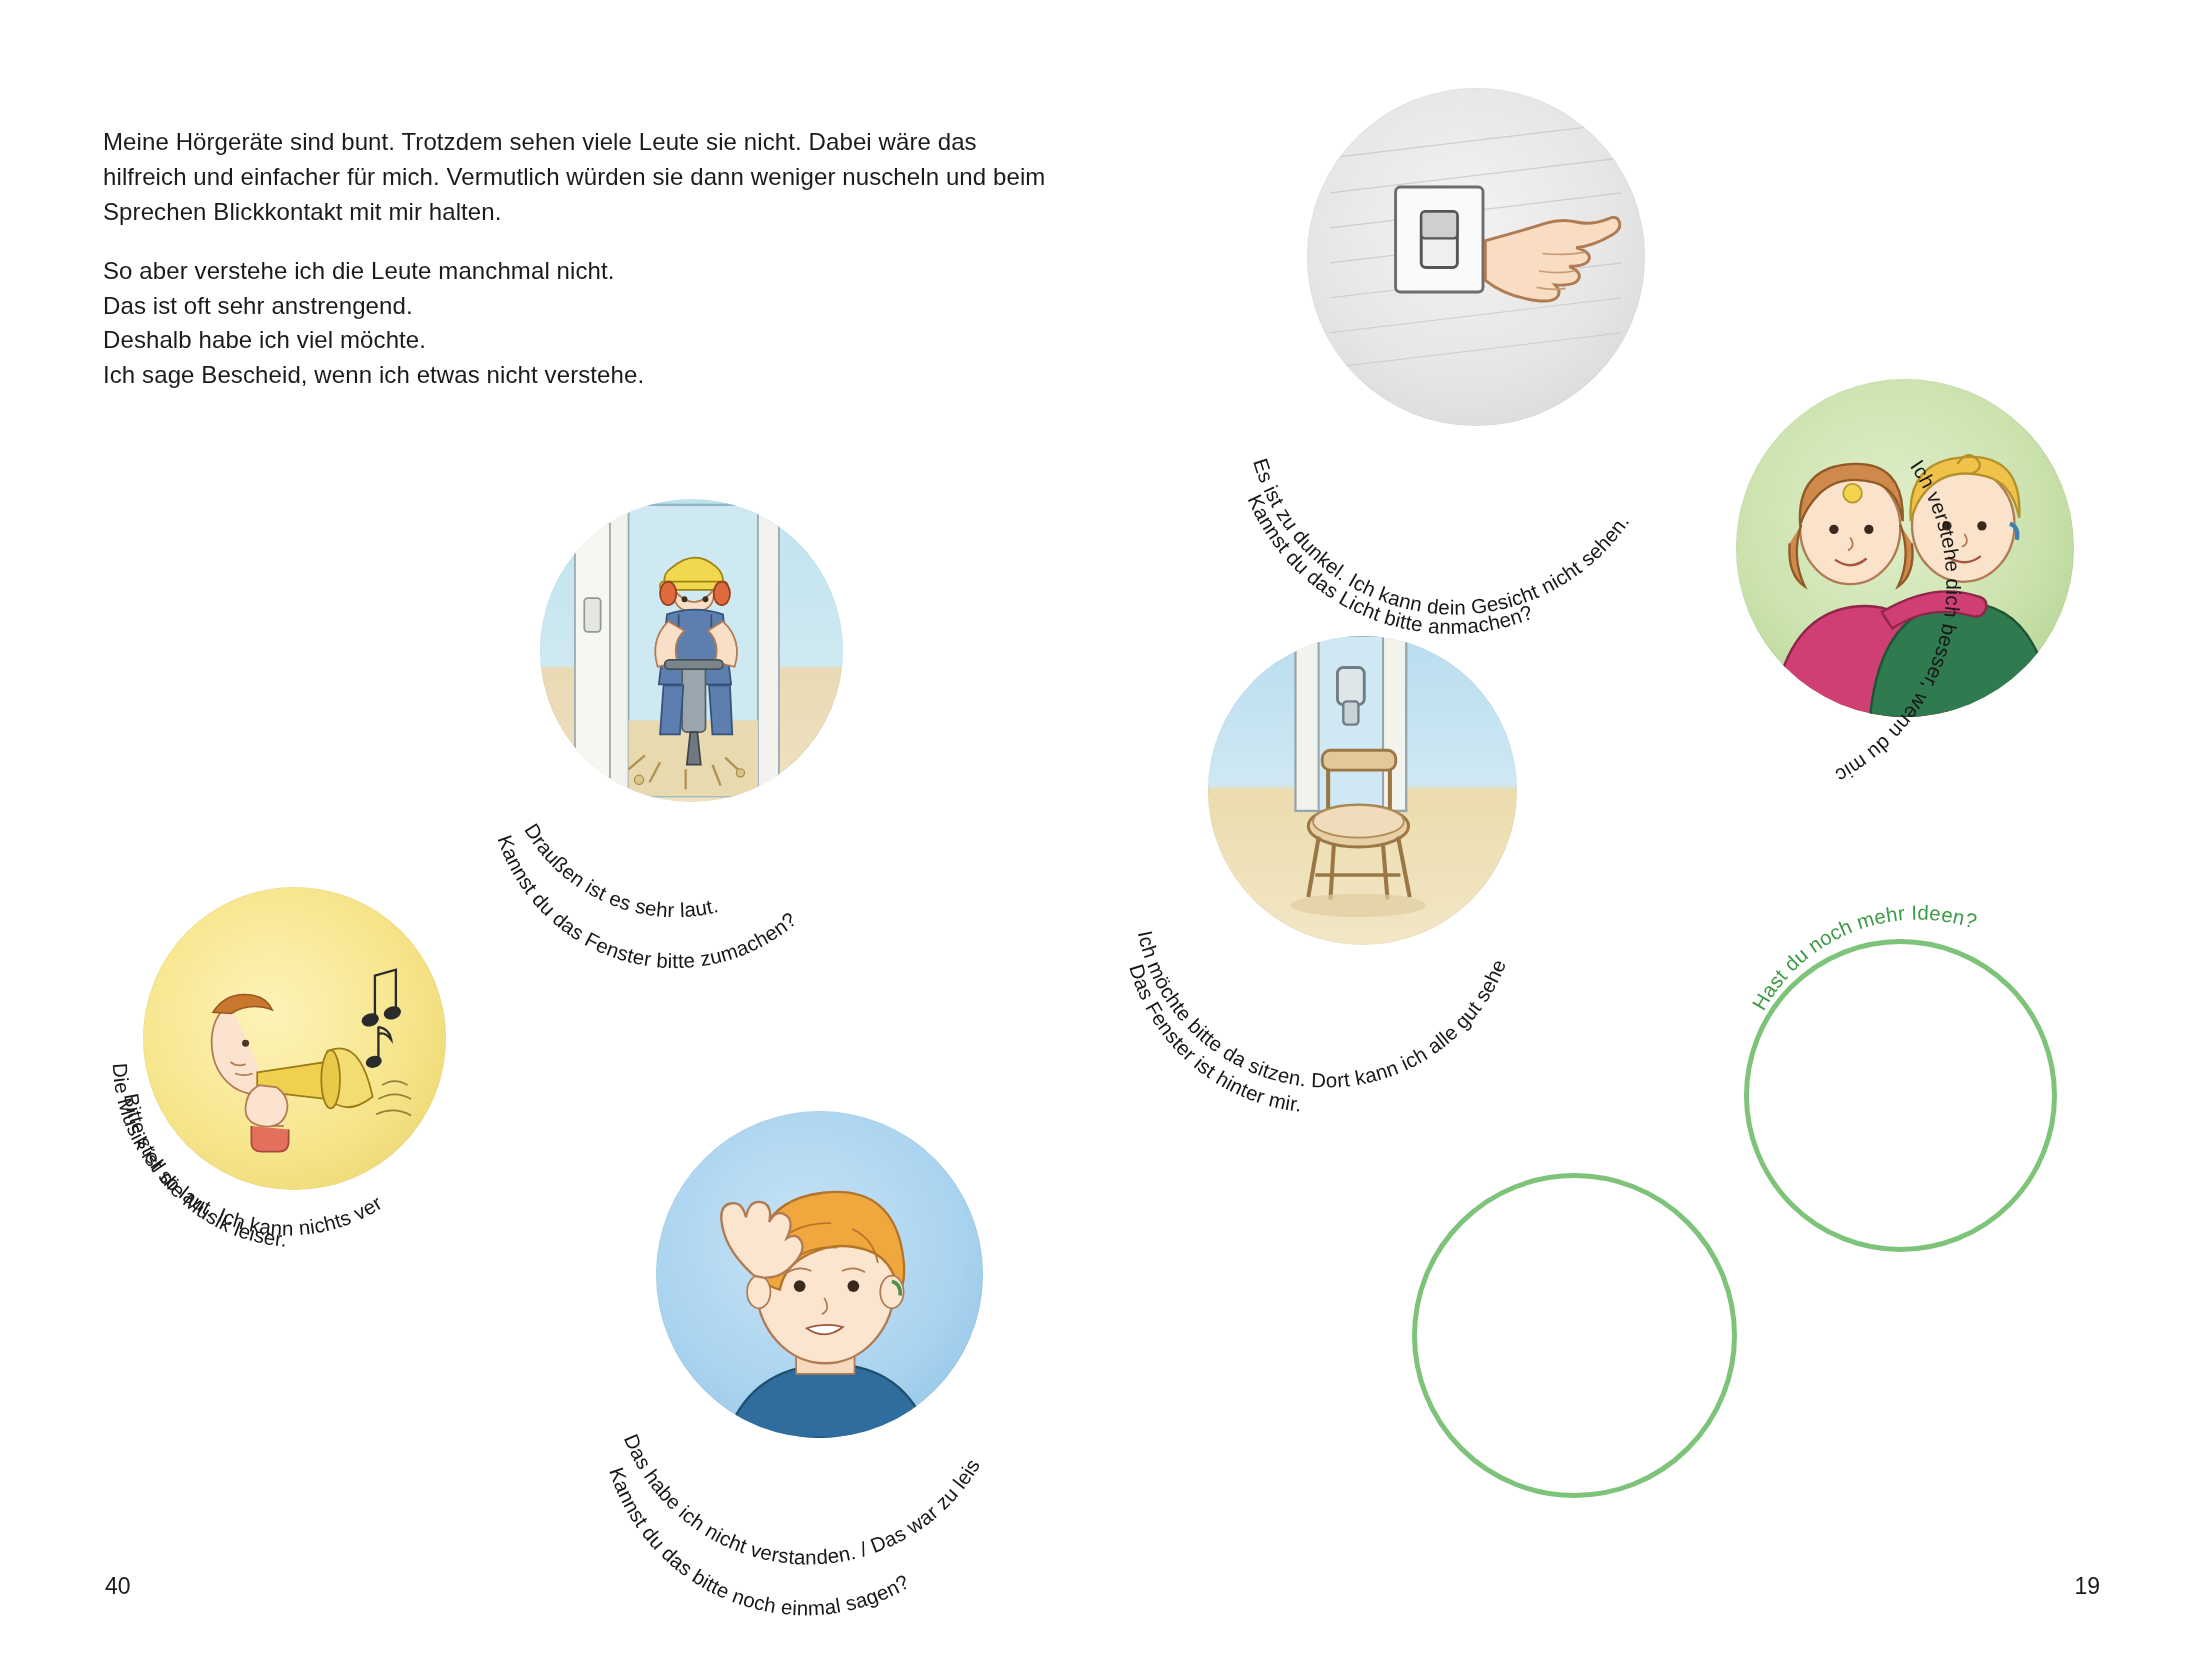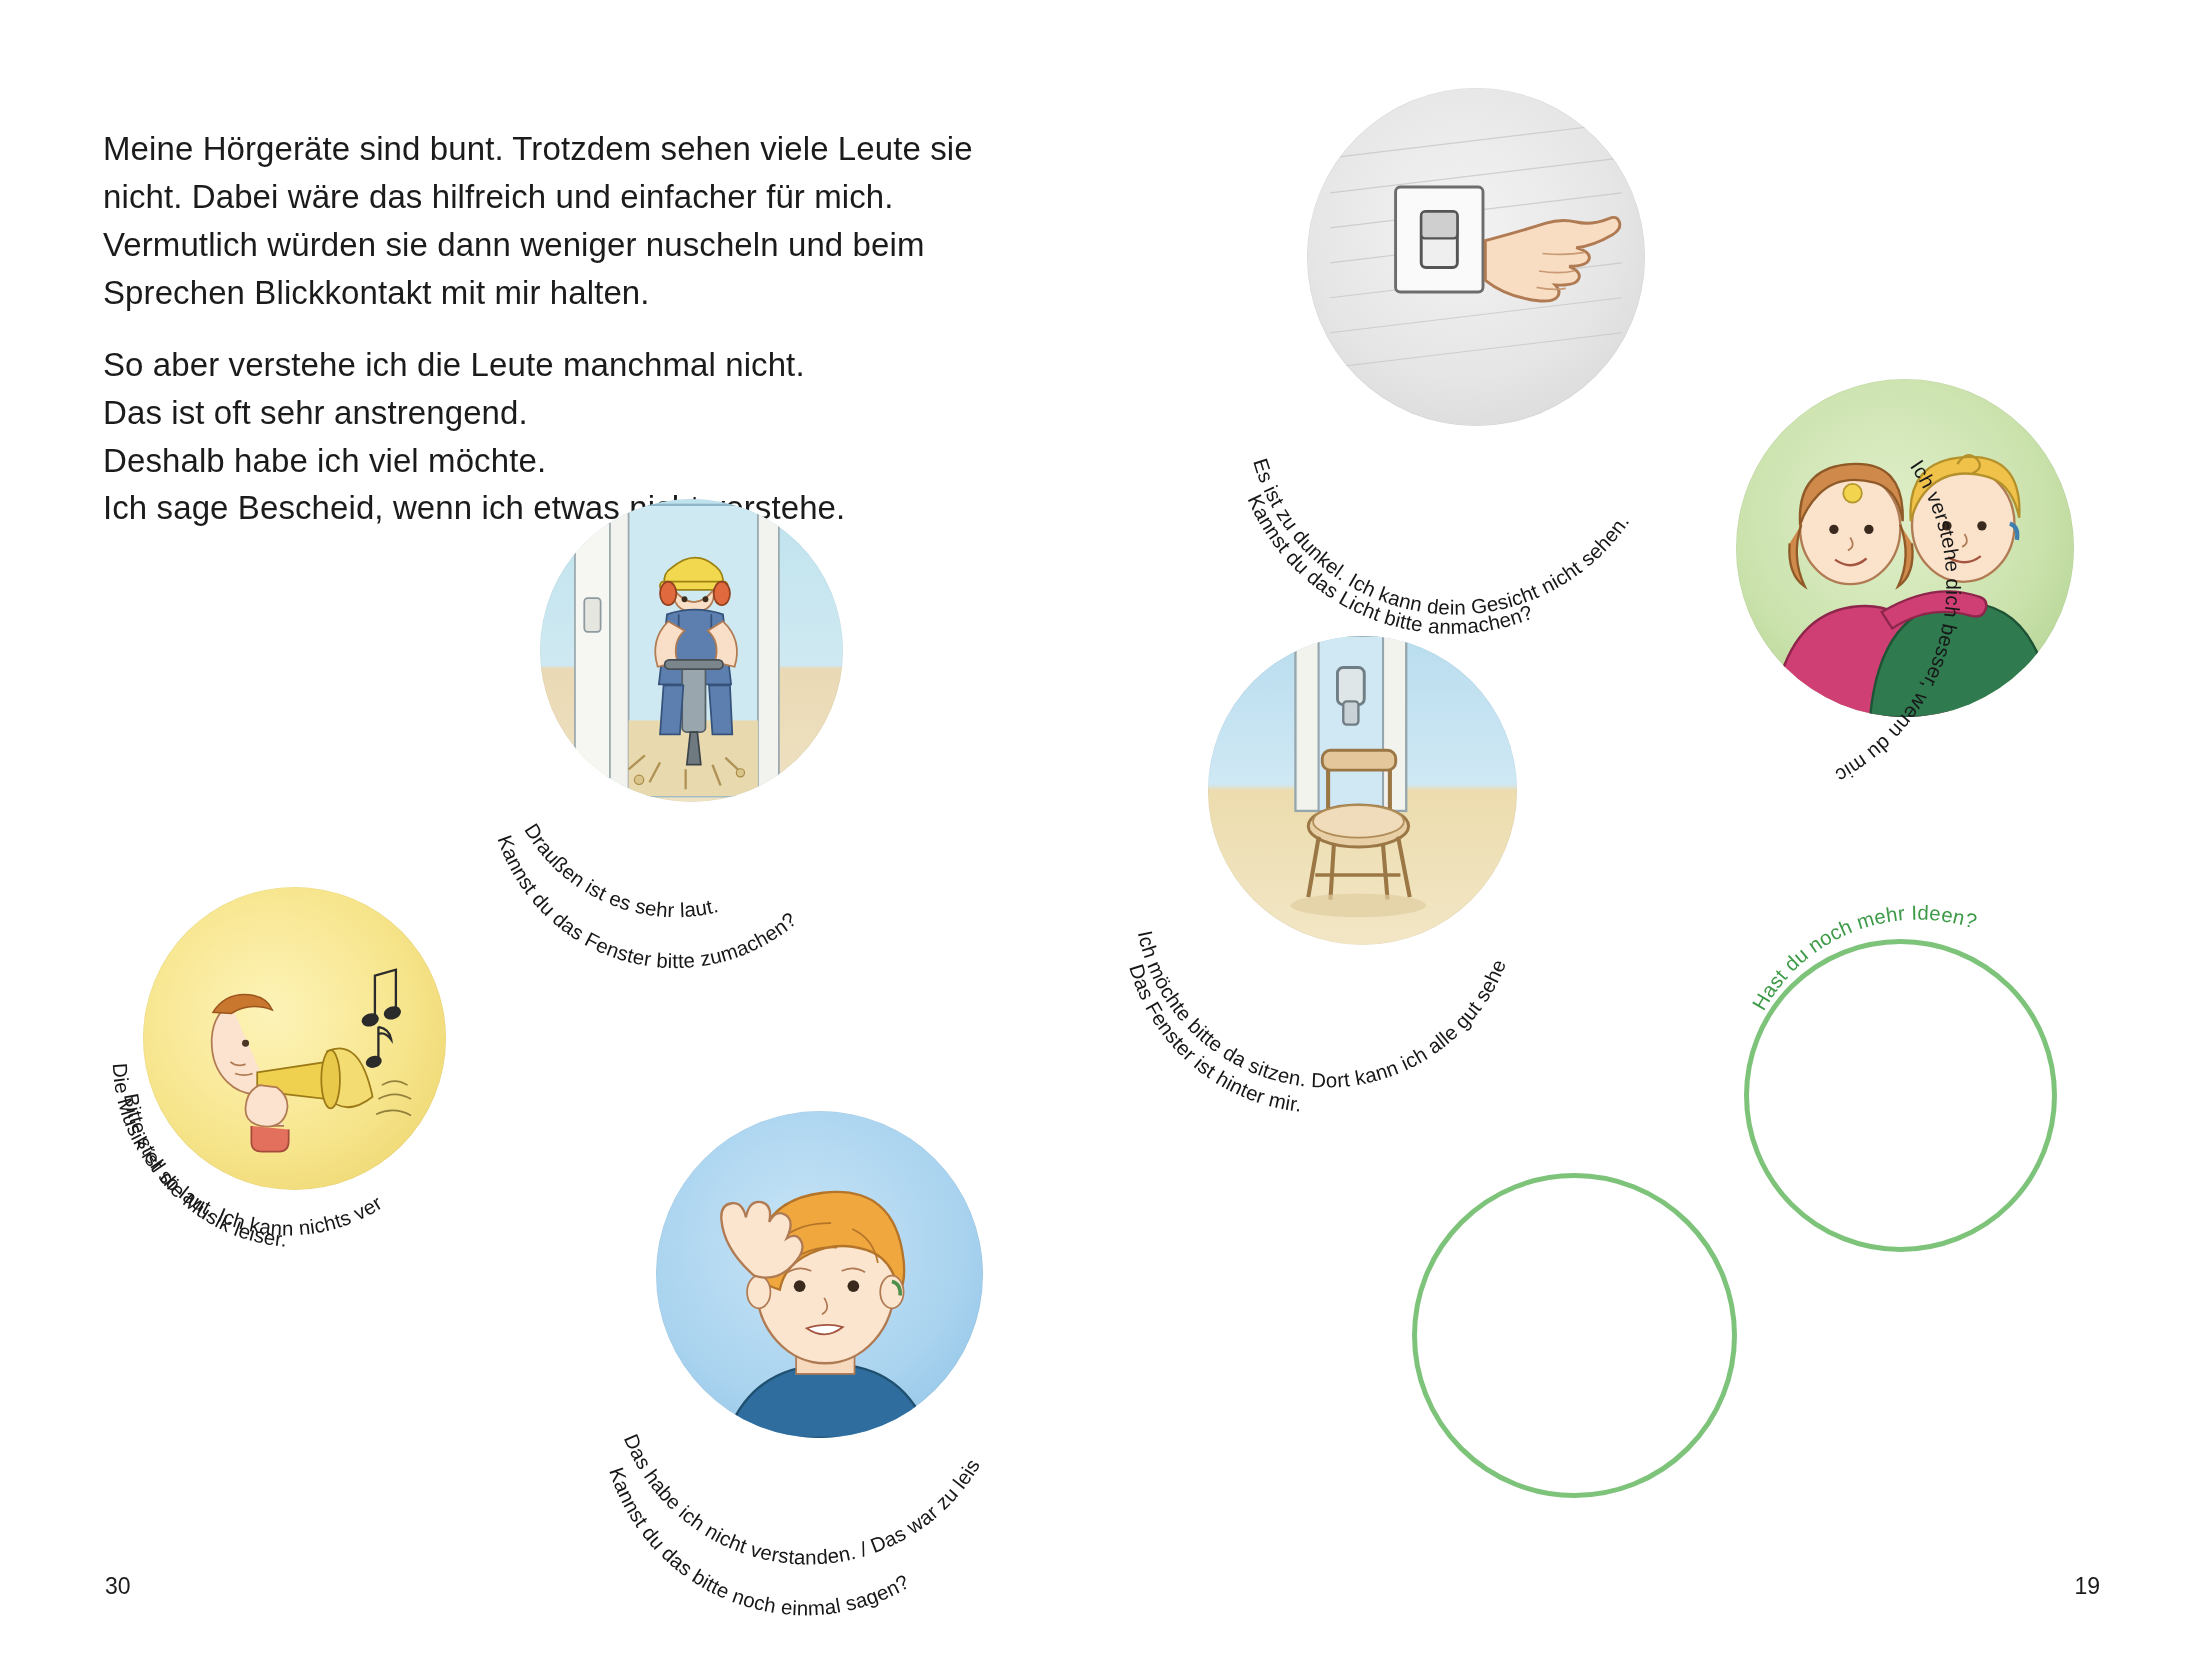--- a/index.html
+++ b/index.html
@@ -17,21 +17,21 @@
   }
 
   
   .text-block {
     position: absolute;
     left: 103px;
     top: 125px;
     width: 945px;
   }
   .para {
-    font-size: 33px;
+    font-size: 24px;
     line-height: 1.45;
     margin: 0 0 24.5px 0;
     color: #1b1b1b;
     letter-spacing: 0.1px;
   }
   .para:last-child { margin-bottom: 0; }
 
   
   .page-num {
     position: absolute;
@@ -336,15 +336,15 @@
       </defs>
       <text class="green"><textPath href="#arcIdeas" startOffset="2%" id="tp-ideas-1">Hast du noch mehr Ideen?</textPath></text>
     </svg>
   </div>
 </div>
 
 <div class="figure" style="left:1412px; top:1173px;">
   <div class="circle plain" style="width:315px;height:315px;"></div>
 </div>
 
-<div class="page-num left">30</div>
+<div class="page-num left">40</div>
 <div class="page-num right">19</div>
 
 
 </body></html>

